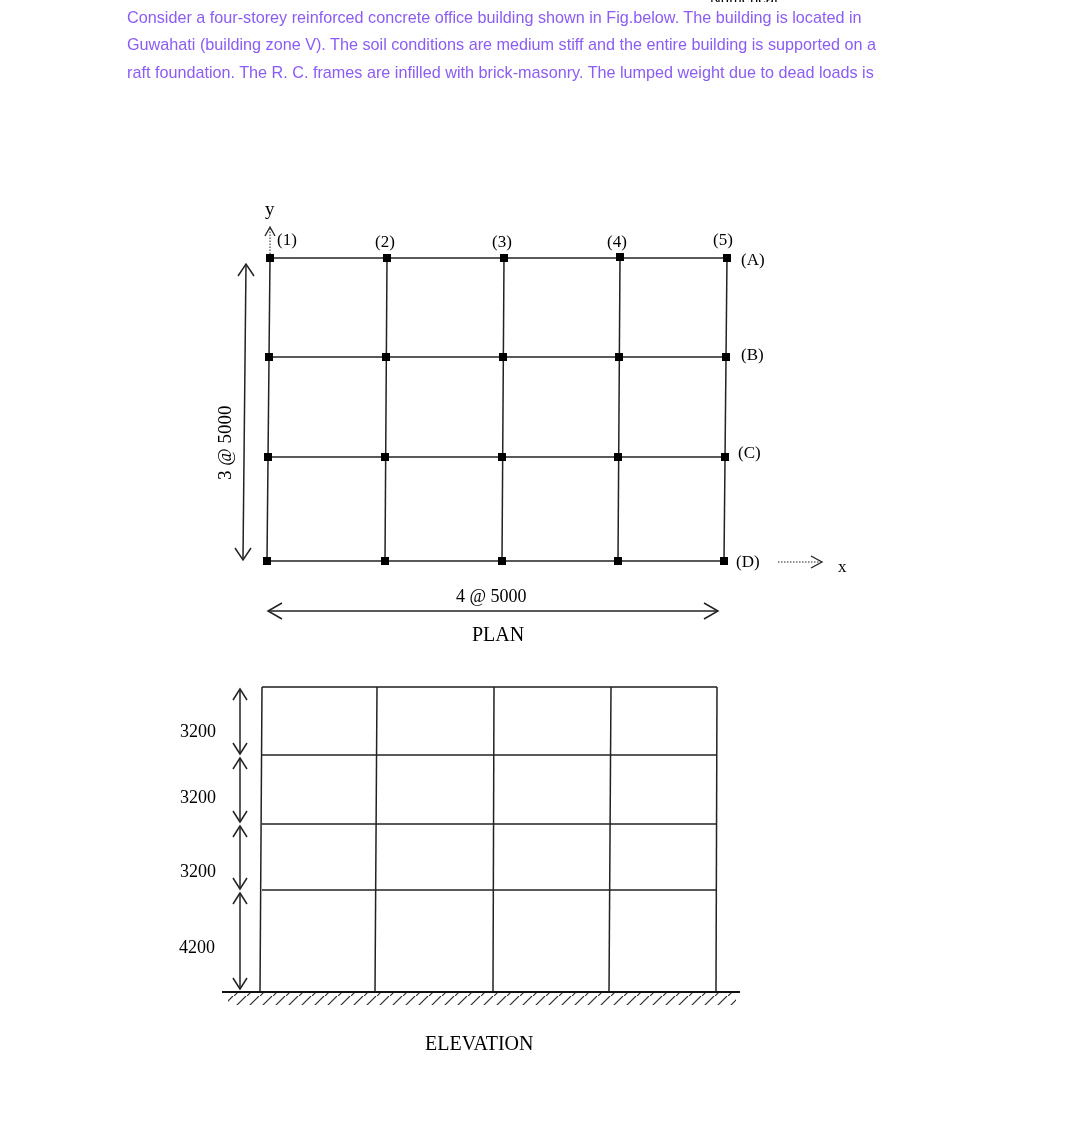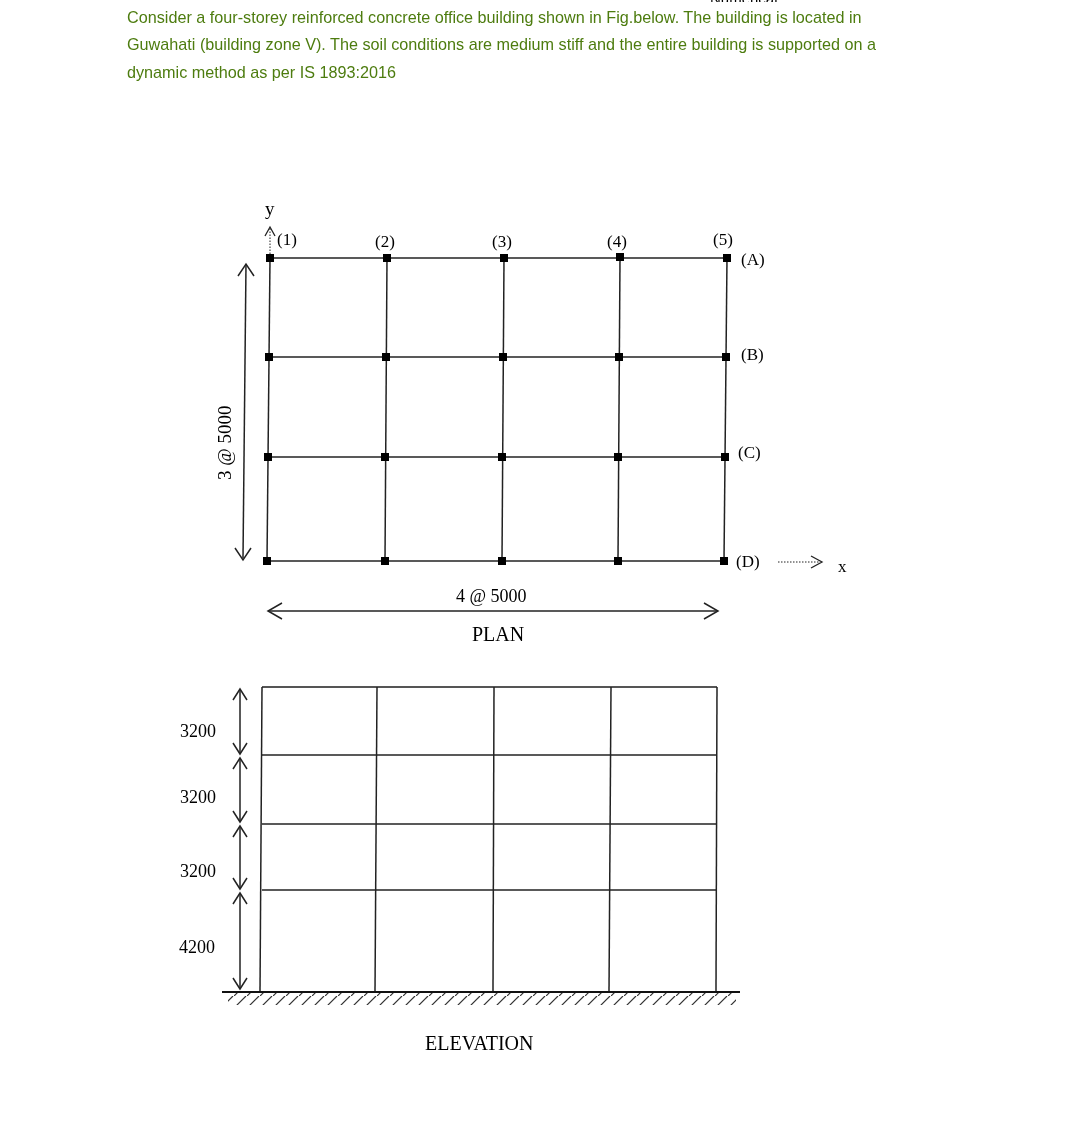--- a/index.html
+++ b/index.html
@@ -5,35 +5,35 @@
   html, body { margin: 0; padding: 0; background: #ffffff; }
   body { width: 1080px; height: 1122px; position: relative; overflow: hidden; }
   .clip-line {
     position: absolute; left: 710px; top: -10px; width: 120px; height: 12px;
     font-family: "Liberation Sans", sans-serif; font-size: 15px; color: #000;
     overflow: hidden; white-space: nowrap;
   }
   .problem {
     position: absolute; left: 127px; top: 4px; width: 828px;
     font-family: "Liberation Sans", sans-serif; font-size: 16.2px; line-height: 27.4px;
-    color: #4d7c0f; text-align: justify; text-align-last: left;
+    color: #8b5cf6; text-align: justify; text-align-last: left;
   }
   .problem sup { font-size: 9px; line-height: 0; vertical-align: 6px; }
   svg.fig { position: absolute; left: 0; top: 0; }
   .lbl { font-family: "Liberation Serif", serif; fill: #000; }
 </style>
 </head>
 <body>
 
 <div class="clip-line">Numerical</div>
 
 <div class="problem">
   <div>Consider a four-storey reinforced concrete office building shown in Fig.below. The building is located in</div>
   <div>Guwahati (building zone V). The soil conditions are medium stiff and the entire building is supported on a</div>
-  <div>dynamic method as per IS 1893:2016</div>
+  <div>raft foundation. The R. C. frames are infilled with brick-masonry. The lumped weight due to dead loads is</div>
 </div>
 
 <svg class="fig" width="1080" height="1122" viewBox="0 0 1080 1122">
   <defs>
     <pattern id="hatch" patternUnits="userSpaceOnUse" width="13" height="12">
       <line x1="0" y1="12" x2="12" y2="0" stroke="#333" stroke-width="1.2"></line>
     </pattern>
   </defs>
 
   <g stroke="#222" stroke-width="1.5" fill="none">

